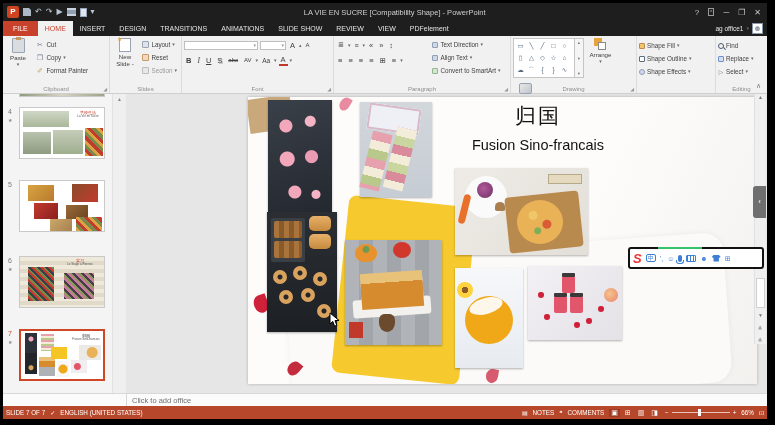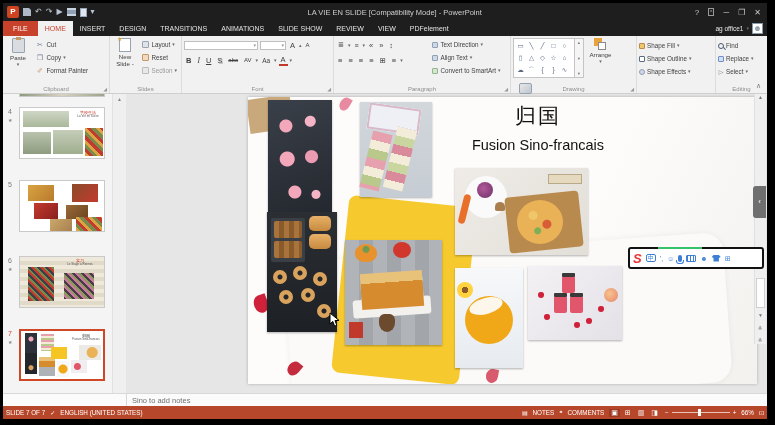--- a/index.html
+++ b/index.html
@@ -277,21 +277,21 @@
     <div class="qat">
       <span class="qat-app">P</span>
       <span class="flop"></span>
       <span class="qat-glyph">↶</span>
       <span class="qat-glyph">↷</span>
       <span class="qat-glyph">▶</span>
       <span class="prn"></span>
       <span class="pvw"></span>
       <span class="qat-glyph">▾</span>
     </div>
-    <div class="title-text">LA VIE EN SLIDE [Compatibility Mode] - PowerPoint</div>
+    <div class="title-text">LA VIE EN SUCRE [Compatibility Shape] - PowerPoint</div>
     <div class="winctl">
       <span>?</span>
       <span class="ribopt">^</span>
       <span>─</span>
       <span>❐</span>
       <span>✕</span>
     </div>
   </div>
 
   <div class="tabrow">
@@ -682,21 +682,21 @@
         <span class="kbd"></span>
         <span class="sg">☻</span>
         <span class="shirt"></span>
         <span class="sg">⊞</span>
       </div>
     </div>
   </div>
 
   <div class="notesbar">
     <div class="notes-divider"></div>
-    <div class="notes-text">Sino to add notes</div>
+    <div class="notes-text">Click to add office</div>
   </div>
 
   <div class="statusbar">
     <span>SLIDE 7 OF 7</span>
     <span class="sb-icon">✓</span>
     <span>ENGLISH (UNITED STATES)</span>
     <span class="sb-spacer"></span>
     <span class="sb-icon">▤</span>
     <span>NOTES</span>
     <span class="sb-icon">❝</span>

